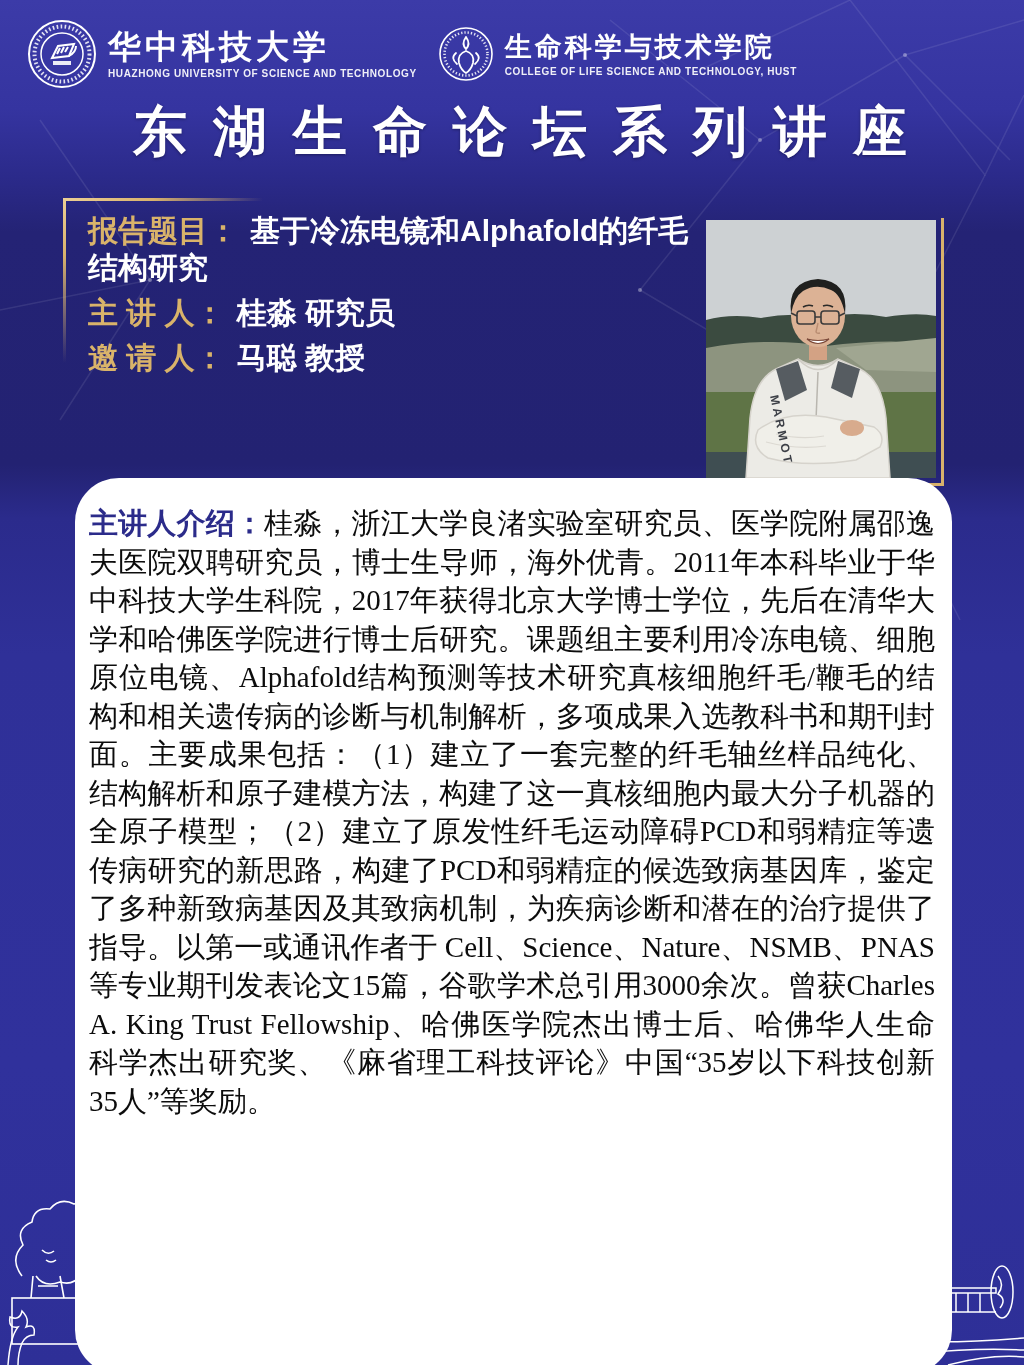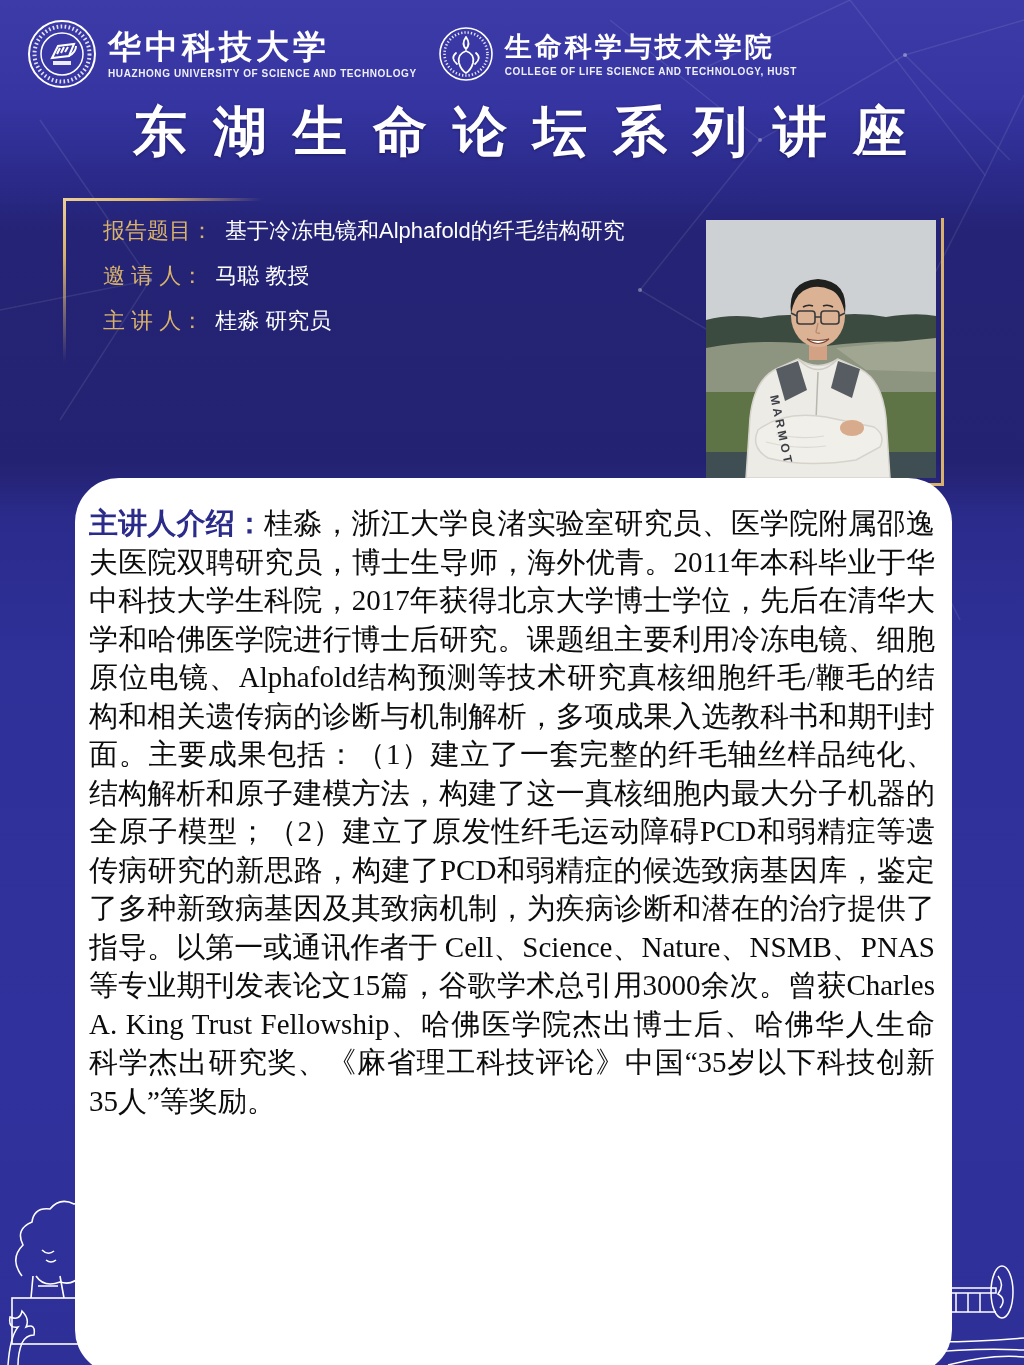--- a/index.html
+++ b/index.html
@@ -35,21 +35,21 @@
     text-shadow:0 1px 3px rgba(0,0,20,.4);
     padding-left:8px;
   }
 
   
   .bracket-v{position:absolute;left:63px;top:198px;width:3px;height:165px;
     background:linear-gradient(180deg,#eccf95,#d8b26c 35%,rgba(216,178,108,0));}
   .bracket-h{position:absolute;left:63px;top:198px;height:3px;width:200px;
     background:linear-gradient(90deg,#eccf95,#d8b26c 45%,rgba(216,178,108,0));}
   .info-rows{position:absolute;left:88px;top:212px;width:612px;}
-  .info-row{margin-bottom:8px;font-size:22px;line-height:37px;font-weight:normal;margin-left:15px;}
+  .info-row{margin-bottom:8px;font-size:30px;line-height:37px;font-weight:bold;}
   .info-label{color:#d9b36a;}
   .info-value{color:#ffffff;margin-left:12px;}
   .info-row.title-row .info-value{margin-left:12px;}
 
   .photo-frame{position:absolute;left:706px;top:220px;width:230px;height:258px;}
   .photo-frame::after{content:"";position:absolute;right:-8px;bottom:-8px;top:-2px;left:28%;
     border-right:3px solid #d8b26c;border-bottom:3px solid #d8b26c;pointer-events:none;}
   .photo-frame svg{display:block;}
 
   
@@ -134,24 +134,24 @@
   <div class="main-title">东湖生命论坛系列讲座</div>
 
   <div class="bracket-v"></div>
   <div class="bracket-h"></div>
 
   <div class="info-rows">
     <div class="info-row title-row">
       <span class="info-label">报告题目：</span><span class="info-value">基于冷冻电镜和Alphafold的纤毛结构研究</span>
     </div>
     <div class="info-row">
+      <span class="info-label">主 讲 人：</span><span class="info-value">桂淼 研究员</span>
+    </div>
+    <div class="info-row">
       <span class="info-label">邀 请 人：</span><span class="info-value">马聪 教授</span>
-    </div>
-    <div class="info-row">
-      <span class="info-label">主 讲 人：</span><span class="info-value">桂淼 研究员</span>
     </div>
   </div>
 
   <div class="photo-frame">
     <svg width="230" height="258" viewBox="0 0 230 258">
       <rect x="0" y="0" width="230" height="118" fill="#cdd1d3"></rect>
       <path d="M0,100 Q25,93 55,98 Q85,92 115,97 Q150,91 180,97 Q210,92 230,96 L230,135 L0,135 Z" fill="#3b4b40"></path>
       <path d="M0,128 Q60,117 120,126 Q180,118 230,124 L230,180 L0,180 Z" fill="#8d947f"></path>
       <path d="M130,128 L230,118 L230,152 L160,150 Z" fill="#a0a691"></path>
       <rect x="0" y="172" width="230" height="62" fill="#5f7446"></rect>

